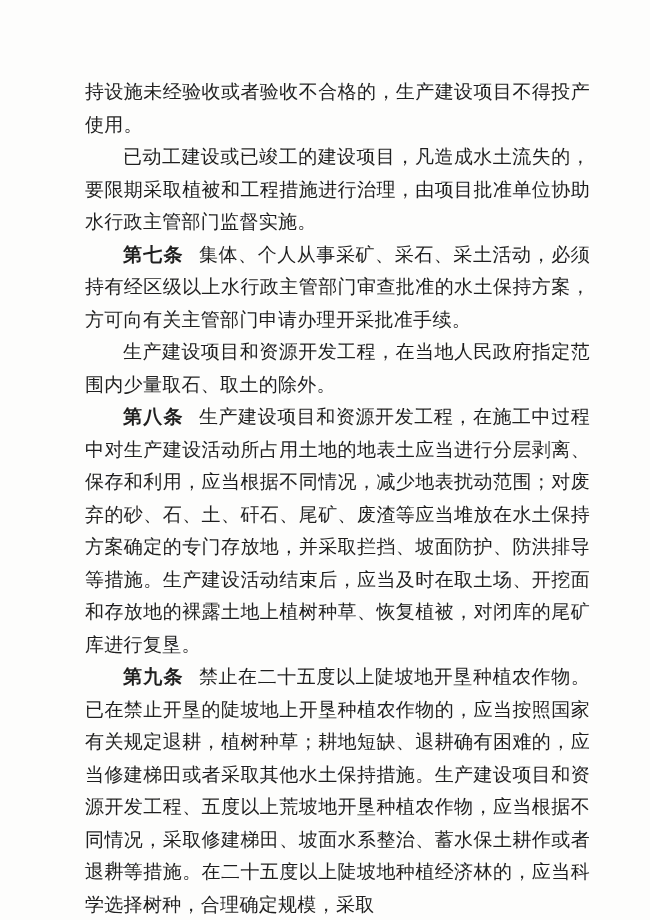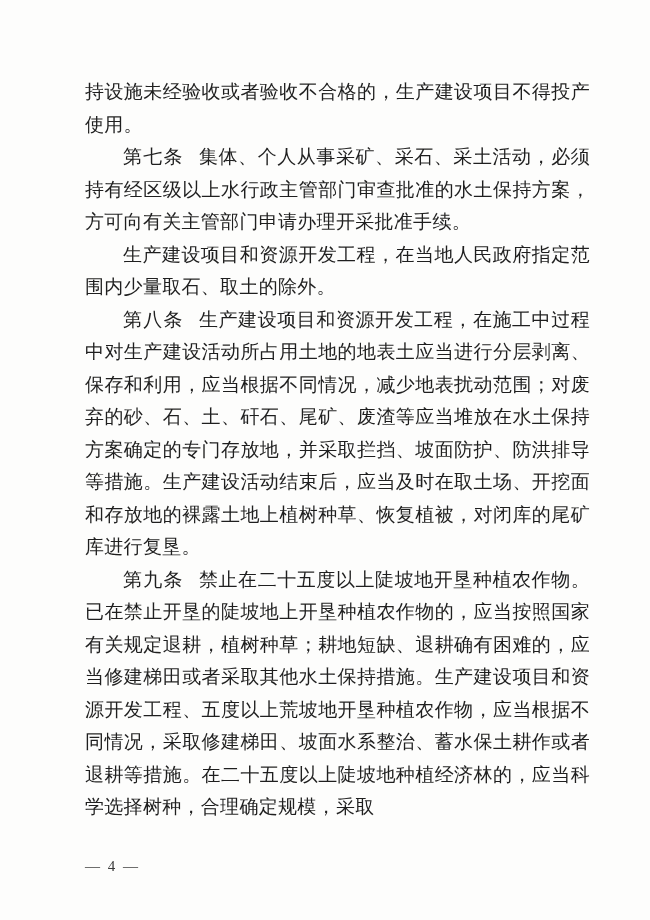--- a/index.html
+++ b/index.html
@@ -34,41 +34,42 @@
     letter-spacing: 0.3px;
   }
   .body-text p {
     margin: 0;
     padding: 0;
   }
   .body-text p.indent {
     text-indent: 2em;
   }
   .article-lead {
-    font-weight: normal;
+    font-weight: bold;
     font-family: "Liberation Sans", "DejaVu Sans", sans-serif;
     margin-right: 0.8em;
     letter-spacing: 1px;
   }
   .page-footer {
     position: absolute;
     left: 85px;
     top: 858px;
     font-size: 15px;
     color: #3a3a3a;
     letter-spacing: 2px;
     font-family: "Liberation Serif", "DejaVu Serif", serif;
   }
 </style>
 </head>
 <body>
 
 <div class="page">
   <div class="body-text" id="paragraphs">
       <p><span>持设施未经验收或者验收不合格的，生产建设项目不得投产使用。</span></p>
+      <p class="indent"><span>已动工建设或已竣工的建设项目，凡造成水土流失的，要限期采取植被和工程措施进行治理，由项目批准单位协助水行政主管部门监督实施。</span></p>
       <p class="indent"><span class="article-lead">第七条</span><span>集体、个人从事采矿、采石、采土活动，必须持有经区级以上水行政主管部门审查批准的水土保持方案，方可向有关主管部门申请办理开采批准手续。</span></p>
       <p class="indent"><span>生产建设项目和资源开发工程，在当地人民政府指定范围内少量取石、取土的除外。</span></p>
       <p class="indent"><span class="article-lead">第八条</span><span>生产建设项目和资源开发工程，在施工中过程中对生产建设活动所占用土地的地表土应当进行分层剥离、保存和利用，应当根据不同情况，减少地表扰动范围；对废弃的砂、石、土、矸石、尾矿、废渣等应当堆放在水土保持方案确定的专门存放地，并采取拦挡、坡面防护、防洪排导等措施。生产建设活动结束后，应当及时在取土场、开挖面和存放地的裸露土地上植树种草、恢复植被，对闭库的尾矿库进行复垦。</span></p>
       <p class="indent"><span class="article-lead">第九条</span><span>禁止在二十五度以上陡坡地开垦种植农作物。已在禁止开垦的陡坡地上开垦种植农作物的，应当按照国家有关规定退耕，植树种草；耕地短缺、退耕确有困难的，应当修建梯田或者采取其他水土保持措施。生产建设项目和资源开发工程、五度以上荒坡地开垦种植农作物，应当根据不同情况，采取修建梯田、坡面水系整治、蓄水保土耕作或者退耕等措施。在二十五度以上陡坡地种植经济林的，应当科学选择树种，合理确定规模，采取</span></p>
     </div>
   <div class="page-footer">
     <span>— 4 —</span>
   </div>
 </div>
 

